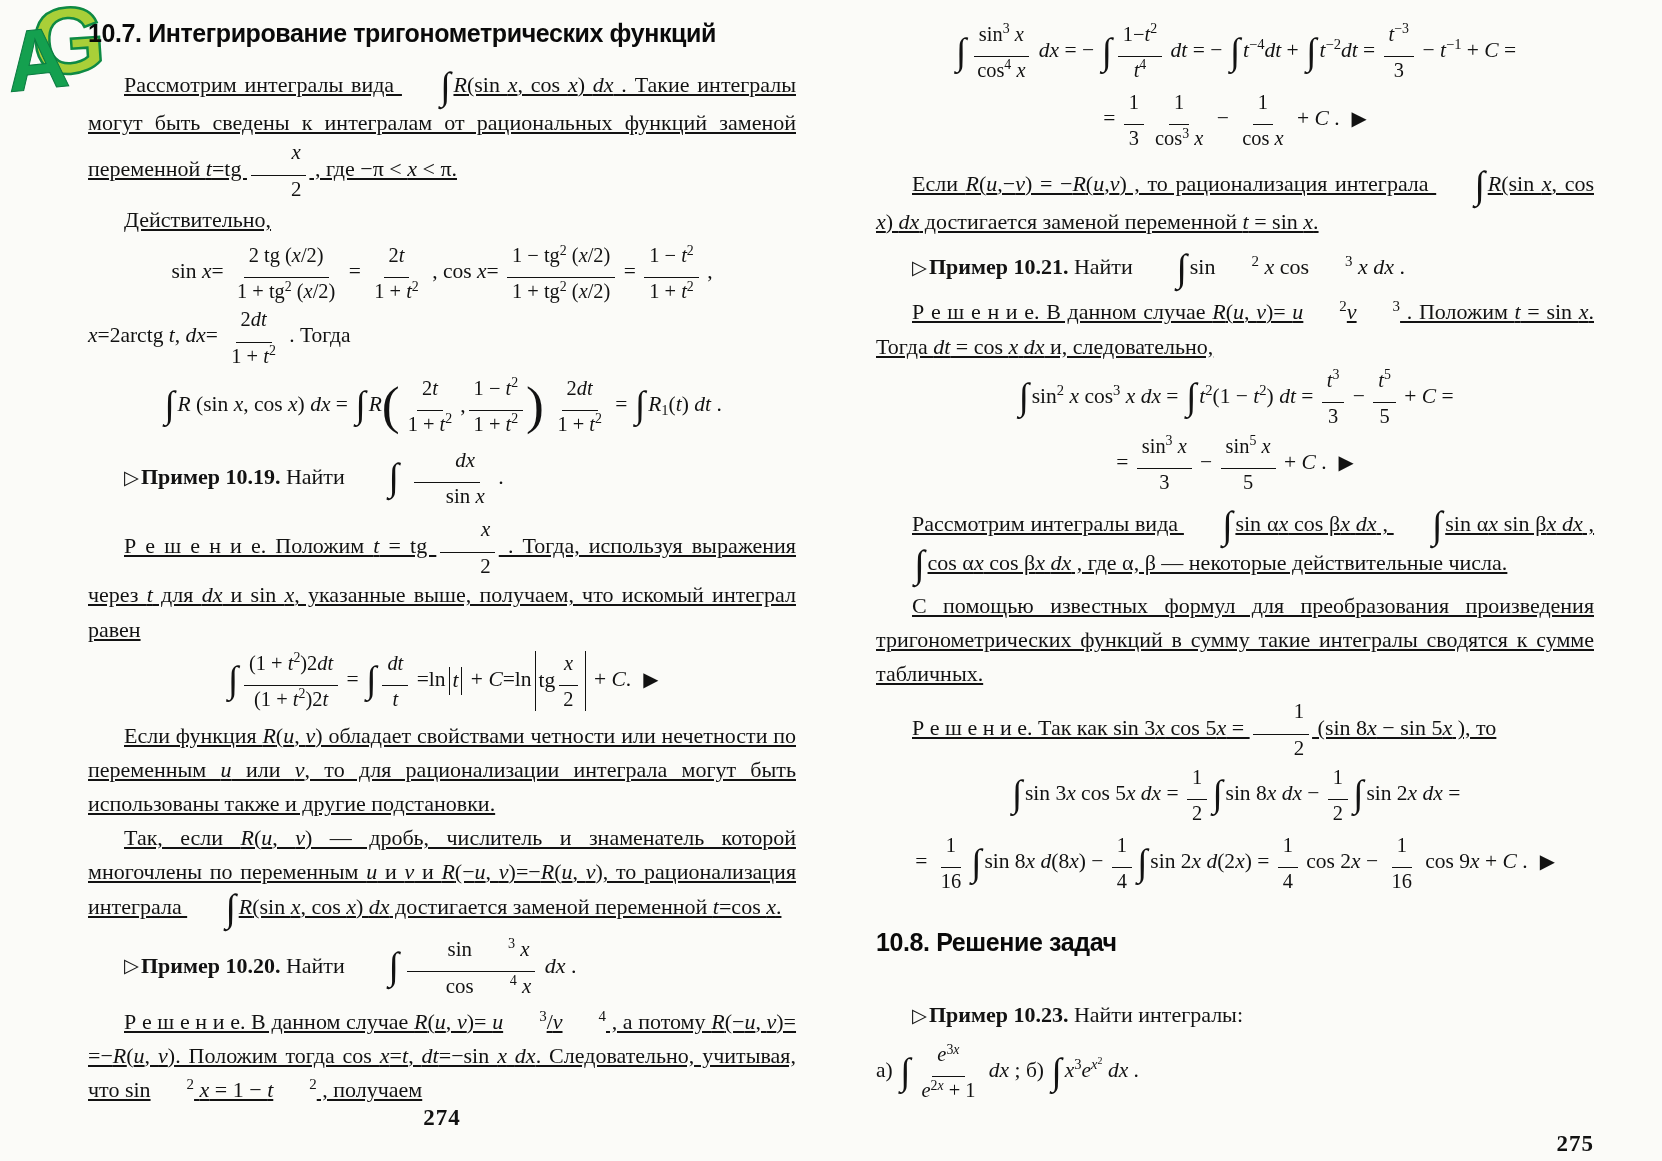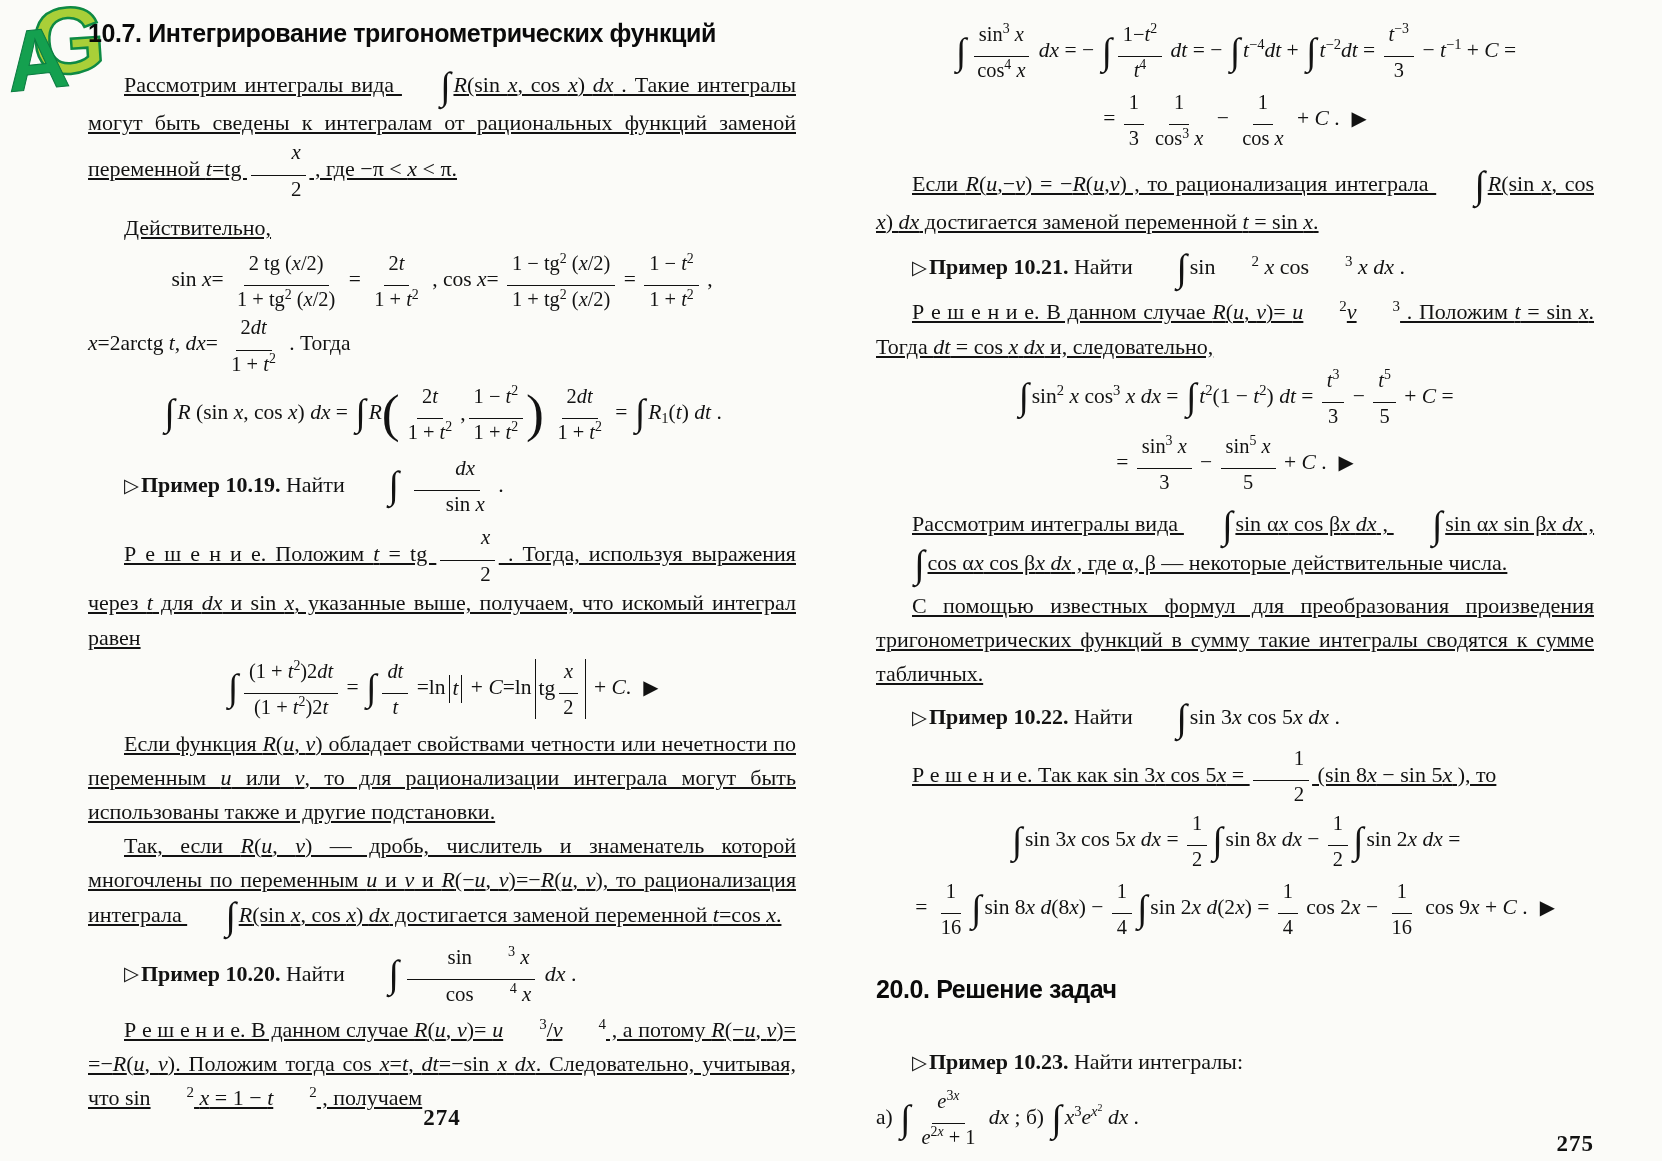--- a/index.html
+++ b/index.html
@@ -73,21 +73,21 @@
   <span class="g" style="color: rgb(169, 207, 56);">G</span>
   <span class="a" style="color: rgb(20, 160, 79);">A</span>
 </div>
 
 <div class="page" id="leftPage">
     <div class="blk heading" style="margin-top: 18px;">10.7. Интегрирование тригонометрических функций</div>
     <div class="blk para" style="margin-top: 18px;"><span class="rm">Рассмотрим интегралы вида </span><span class="intg">∫</span><span class="it">R</span><span class="rm">(sin </span><span class="it">x</span><span class="rm">, cos </span><span class="it">x</span><span class="rm">) </span><span class="it">dx</span><span class="rm"> . Такие интегралы могут быть сведены к интегралам от рациональных функций заменой переменной </span><span class="it">t</span><span class="rm">=tg </span><span class="frac">
         <span class="num"><span class="it">x</span></span>
         <span class="den"><span class="rm">2</span></span>
       </span><span class="rm"> , где −π &lt; </span><span class="it">x</span><span class="rm"> &lt; π.</span></div>
-    <div class="blk para" style="margin-top: 10px;"><span class="rm">Действительно,</span></div>
+    <div class="blk para" style="margin-top: 2px;"><span class="rm">Действительно,</span></div>
     <div class="blk display" style="margin-top: 6px;"><span class="rm">sin </span><span class="it">x</span><span class="rm">= </span><span class="frac">
         <span class="num"><span class="rm">2 tg (</span><span class="it">x</span><span class="rm">/2)</span></span>
         <span class="den"><span class="rm">1 + tg</span><span class="sup">2</span><span class="rm"> (</span><span class="it">x</span><span class="rm">/2)</span></span>
       </span><span class="rm"> = </span><span class="frac">
         <span class="num"><span class="rm">2</span><span class="it">t</span></span>
         <span class="den"><span class="rm">1 + </span><span class="it">t</span><span class="sup">2</span></span>
       </span><span class="rm"> , cos </span><span class="it">x</span><span class="rm">= </span><span class="frac">
         <span class="num"><span class="rm">1 − tg</span><span class="sup">2</span><span class="rm"> (</span><span class="it">x</span><span class="rm">/2)</span></span>
         <span class="den"><span class="rm">1 + tg</span><span class="sup">2</span><span class="rm"> (</span><span class="it">x</span><span class="rm">/2)</span></span>
       </span><span class="rm"> = </span><span class="frac">
@@ -183,21 +183,20 @@
       </span><span class="rm"> + </span><span class="it">C</span><span class="rm"> =</span></div>
     <div class="blk display" style="margin-top: 6px;"><span class="rm">= </span><span class="frac">
         <span class="num"><span class="rm">sin</span><span class="sup">3</span><span class="rm"> </span><span class="it">x</span></span>
         <span class="den"><span class="rm">3</span></span>
       </span><span class="rm"> − </span><span class="frac">
         <span class="num"><span class="rm">sin</span><span class="sup">5</span><span class="rm"> </span><span class="it">x</span></span>
         <span class="den"><span class="rm">5</span></span>
       </span><span class="rm"> + </span><span class="it">C</span><span class="rm"> .</span><span class="tri">▶</span></div>
     <div class="blk para" style="margin-top: 12px;"><span class="rm">Рассмотрим интегралы вида </span><span class="intg">∫</span><span class="rm">sin α</span><span class="it">x</span><span class="rm"> cos β</span><span class="it">x</span><span class="rm"> </span><span class="it">dx</span><span class="rm"> , </span><span class="intg">∫</span><span class="rm">sin α</span><span class="it">x</span><span class="rm"> sin β</span><span class="it">x</span><span class="rm"> </span><span class="it">dx</span><span class="rm"> , </span><span class="intg">∫</span><span class="rm">cos α</span><span class="it">x</span><span class="rm"> cos β</span><span class="it">x</span><span class="rm"> </span><span class="it">dx</span><span class="rm"> , где α, β — некоторые действительные числа.</span></div>
     <div class="blk para" style="margin-top: 6px;"><span class="rm">С помощью известных формул для преобразования произведения тригонометрических функций в сумму такие интегралы сводятся к сумме табличных.</span></div>
-    <div class="blk example" style="margin-top: 8px;"><span class="rtri">▷</span><span class="bf">Пример 10.22.</span><span class="rm"> Найти </span><span class="intg">∫</span><span class="rm">sin 3</span><span class="it">x</span><span class="rm"> cos 5</span><span class="it">x</span><span class="rm"> </span><span class="it">dx</span><span class="rm"> .</span></div>
     <div class="blk para" style="margin-top: 8px;"><span class="rm">Р е ш е н и е. Так как sin 3</span><span class="it">x</span><span class="rm"> cos 5</span><span class="it">x</span><span class="rm"> = </span><span class="frac">
         <span class="num"><span class="rm">1</span></span>
         <span class="den"><span class="rm">2</span></span>
       </span><span class="rm"> (sin 8</span><span class="it">x</span><span class="rm"> − sin 5</span><span class="it">x</span><span class="rm"> ), то</span></div>
     <div class="blk display" style="margin-top: 4px;"><span class="intg">∫</span><span class="rm">sin 3</span><span class="it">x</span><span class="rm"> cos 5</span><span class="it">x</span><span class="rm"> </span><span class="it">dx</span><span class="rm"> = </span><span class="frac">
         <span class="num"><span class="rm">1</span></span>
         <span class="den"><span class="rm">2</span></span>
       </span><span class="intg">∫</span><span class="rm">sin 8</span><span class="it">x</span><span class="rm"> </span><span class="it">dx</span><span class="rm"> − </span><span class="frac">
         <span class="num"><span class="rm">1</span></span>
         <span class="den"><span class="rm">2</span></span>
@@ -208,20 +207,20 @@
       </span><span class="intg">∫</span><span class="rm">sin 8</span><span class="it">x</span><span class="rm"> </span><span class="it">d</span><span class="rm">(8</span><span class="it">x</span><span class="rm">) − </span><span class="frac">
         <span class="num"><span class="rm">1</span></span>
         <span class="den"><span class="rm">4</span></span>
       </span><span class="intg">∫</span><span class="rm">sin 2</span><span class="it">x</span><span class="rm"> </span><span class="it">d</span><span class="rm">(2</span><span class="it">x</span><span class="rm">) = </span><span class="frac">
         <span class="num"><span class="rm">1</span></span>
         <span class="den"><span class="rm">4</span></span>
       </span><span class="rm"> cos 2</span><span class="it">x</span><span class="rm"> − </span><span class="frac">
         <span class="num"><span class="rm">1</span></span>
         <span class="den"><span class="rm">16</span></span>
       </span><span class="rm"> cos 9</span><span class="it">x</span><span class="rm"> + </span><span class="it">C</span><span class="rm"> .</span><span class="tri">▶</span></div>
-    <div class="blk heading" style="margin-top: 34px;">20.0. Решение задач</div>
+    <div class="blk heading" style="margin-top: 34px;">10.8. Решение задач</div>
     <div class="blk example" style="margin-top: 40px;"><span class="rtri">▷</span><span class="bf">Пример 10.23.</span><span class="rm"> Найти интегралы:</span></div>
     <div class="blk display left" style="margin-top: 10px;"><span class="rm">а) </span><span class="intg">∫</span><span class="frac">
         <span class="num"><span class="it">e</span><span class="sup"><span class="rm">3</span><span class="it">x</span></span></span>
         <span class="den"><span class="it">e</span><span class="sup"><span class="rm">2</span><span class="it">x</span></span><span class="rm"> + 1</span></span>
       </span><span class="rm"> </span><span class="it">dx</span><span class="rm"> ; б) </span><span class="intg">∫</span><span class="it">x</span><span class="sup">3</span><span class="it">e</span><span class="sup"><span class="it">x</span><span class="sup">2</span></span><span class="rm"> </span><span class="it">dx</span><span class="rm"> .</span></div>
     <div class="pageno">275</div>
   </div>
 
 </body></html>

